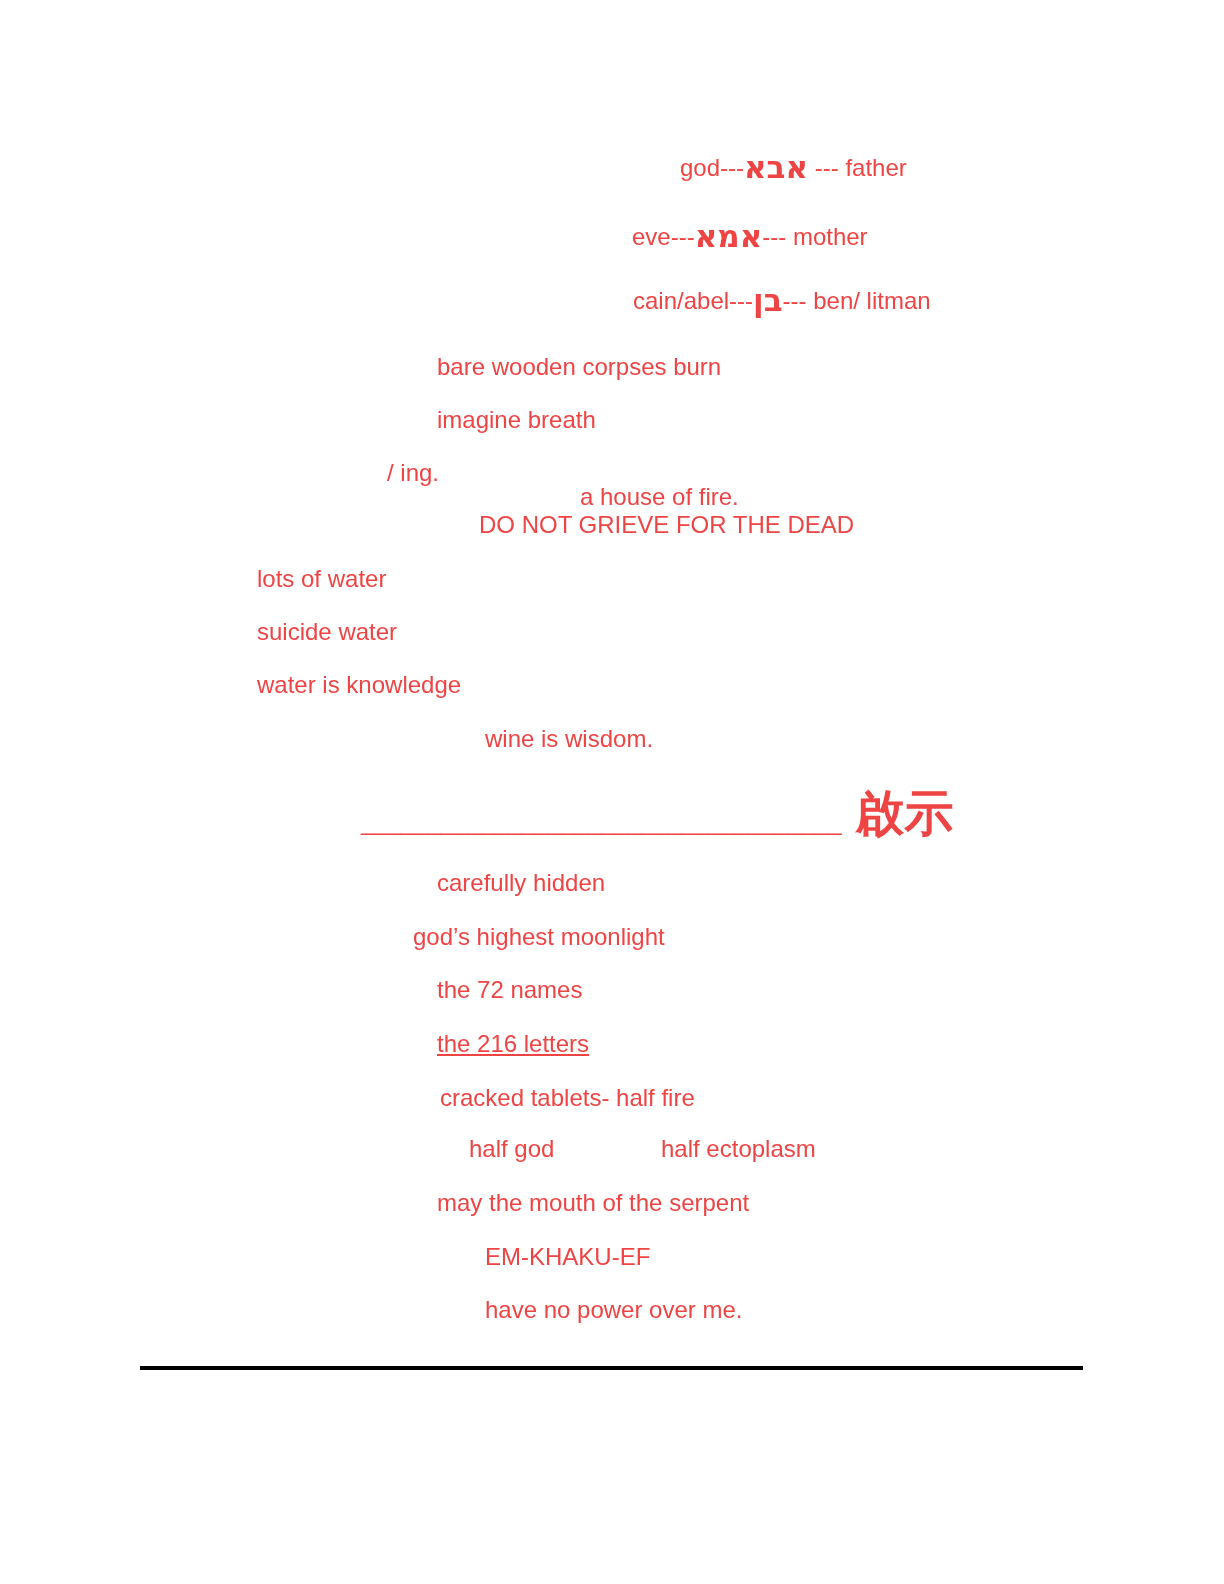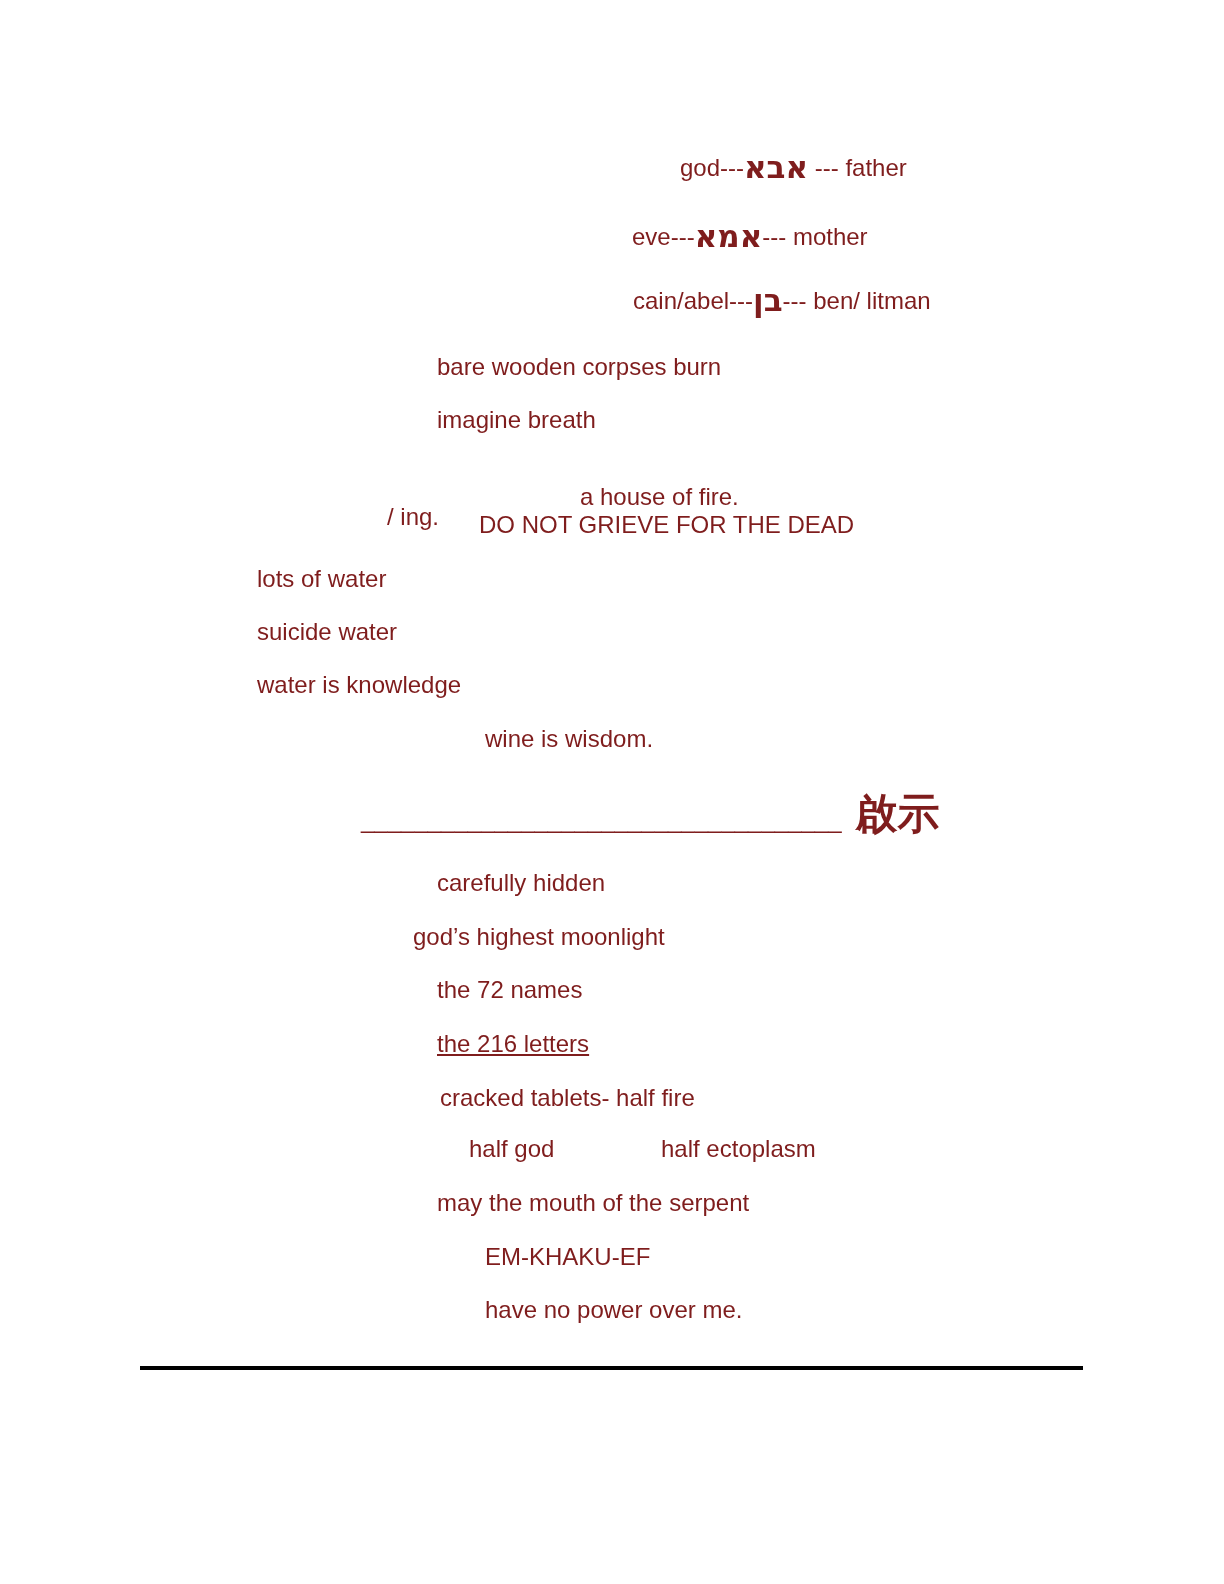--- a/index.html
+++ b/index.html
@@ -7,51 +7,51 @@
     padding: 0;
     background: #ffffff;
   }
   .page {
     position: relative;
     width: 1224px;
     height: 1584px;
     background: #ffffff;
     font-family: "Liberation Sans", sans-serif;
     font-size: 24px;
-    color: #7f1d1d;
+    color: #ef4444;
     overflow: hidden;
     border-radius: 6px;
   }
   .ln {
     position: absolute;
     white-space: nowrap;
     line-height: 30px;
     letter-spacing: 0px;
   }
   
   .heb-line { line-height: 34px; }
   .heb {
     font-weight: 700;
     font-size: 31px;
     font-family: "DejaVu Sans", "Liberation Sans", sans-serif;
     vertical-align: -2px;
   }
   .cjk {
     font-weight: 700;
-    font-size: 42px;
+    font-size: 49px;
     margin-left: 14px;
     font-family: "DejaVu Sans", "Liberation Sans", sans-serif;
   }
   
   .l-god        { left: 680px; top: 150px; }
   .l-eve        { left: 632px; top: 219px; }
   .l-cain       { left: 633px; top: 283px; }
   .l-bare       { left: 437px; top: 352px; }
   .l-imagine    { left: 437px; top: 405px; }
-  .l-ing        { left: 387px; top: 458px; margin-top: 44px; }
+  .l-ing        { left: 387px; top: 458px; }
   .l-house      { left: 580px; top: 482px; }
   .l-grieve     { left: 458px; top: 510px; margin-left: 21px; }
   .l-lots       { left: 257px; top: 564px; }
   .l-suicide    { left: 257px; top: 617px; }
   .l-knowledge  { left: 257px; top: 670px; }
   .l-wine       { left: 485px; top: 724px; text-align: right; }
   .l-divider    { left: 361px; top: 786px; line-height: 56px; }
   .l-hidden     { left: 437px; top: 868px; }
   .l-moonlight  { left: 413px; top: 922px; }
   .l-names      { left: 437px; top: 975px; }

